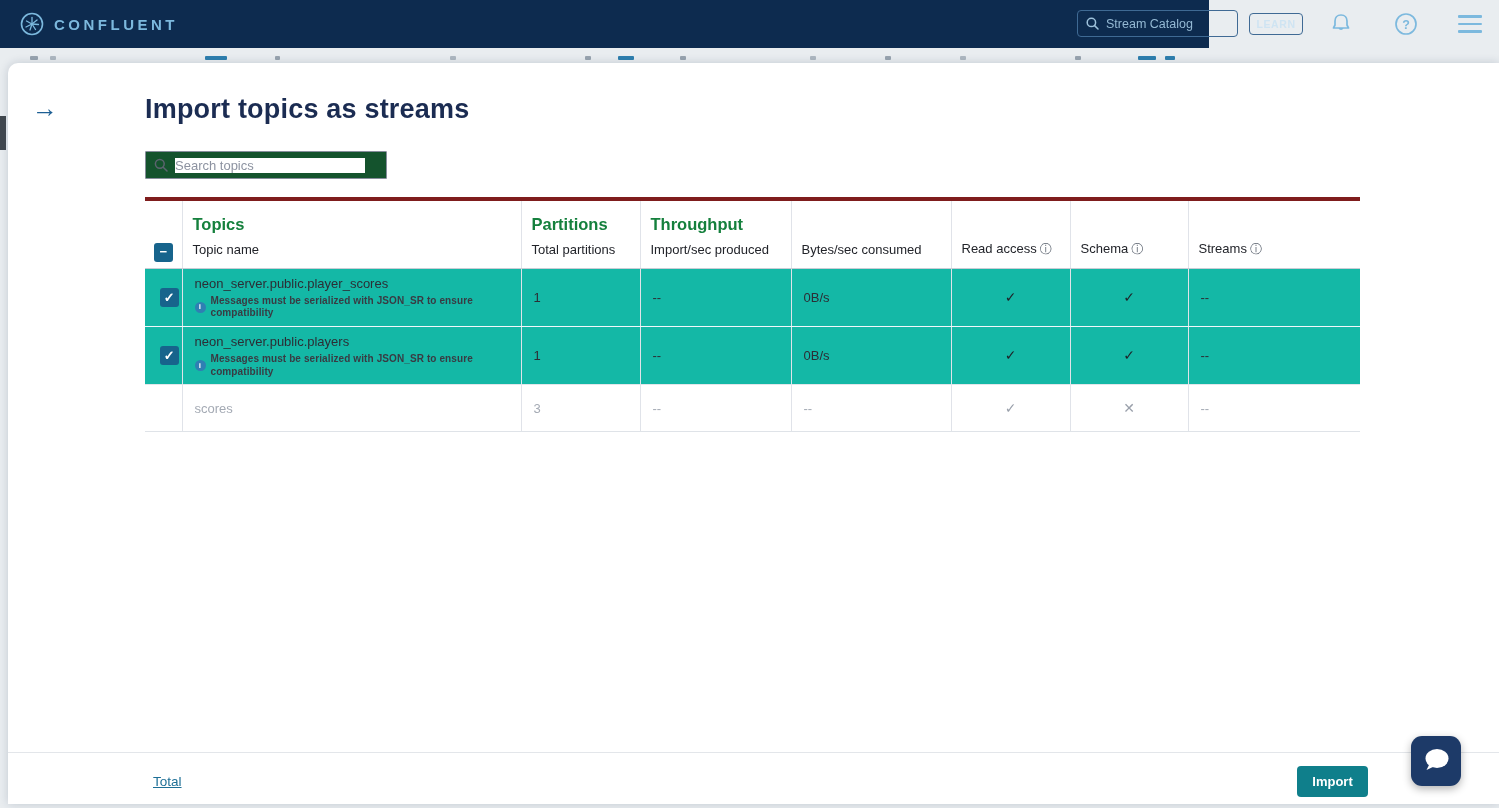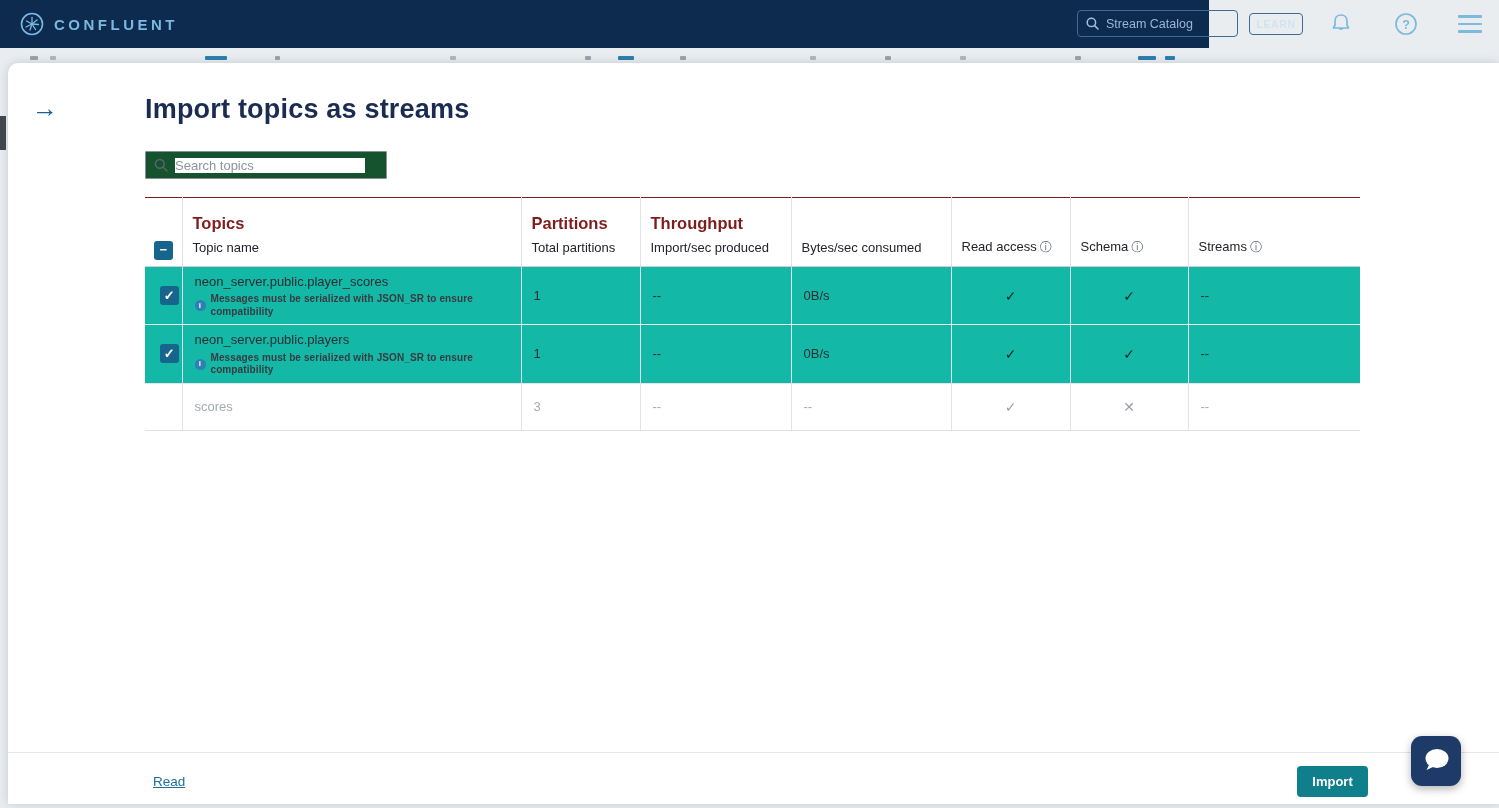--- a/index.html
+++ b/index.html
@@ -36,21 +36,21 @@
   .page-subtitle { margin-top:8px; font-size:13px; color:#44484f; }
 
   .topic-search { margin-top:26px; width:242px; height:28px; border:1px solid #868d9b; border-radius:1px; display:flex; align-items:center; padding:0 8px; gap:7px; background:#14532d; }
   .topic-search input { border:none; outline:none; font-size:13px; color:#30333a; width:190px; font-family:"Liberation Sans",sans-serif; }
   .topic-search input::placeholder { color:#8d93a1; }
 
   
   table.topics { border-collapse:collapse; margin-top:18px; width:1215px; table-layout:fixed; }
   .topics th, .topics td { border-right:1px solid #e0e3e9; font-weight:400; text-align:left; }
   .topics th:last-child, .topics td:last-child { border-right:none; }
-  tr.group-row th { border-top:1px solid #7f1d1d; height:38px; vertical-align:bottom; padding:0 0 3px 10px; font-size:16.5px; font-weight:700; color:#7f1d1d; }
+  tr.group-row th { border-top:4px solid #7f1d1d; height:38px; vertical-align:bottom; padding:0 0 3px 10px; font-size:16.5px; font-weight:700; color:#15803d; }
   tr.sub-row th { height:31px; vertical-align:middle; padding:0 0 6px 10px; font-size:13px; color:#22242a; border-bottom:1px solid #c9cdd5; }
   tr.sub-row th.cb-cell, td.cb-cell { text-align:center; padding:0; }
   .info-glyph { color:#5c6470; font-size:12px; margin-left:3px; }
 
   .topics td { height:50px; font-size:13px; color:#2c2e35; padding:0 0 0 12px; }
   tr.row-hl td { background:#14b8a6; }
   tr.row-1 td { border-bottom:1px solid #f0f7fb; }
   tr.row-2 td { border-bottom:1px solid #e2e6ea; }
   tr.row-3 td { border-bottom:1px solid #dfe3e8; height:47px; }
   tr.row-3 td { color:#a4aab4; }
@@ -251,21 +251,21 @@
           <td>--</td>
           <td class="center"><span class="glyph">✓</span></td>
           <td class="center"><span class="glyph">✕</span></td>
           <td>--</td>
         </tr>
       </tbody>
     </table>
   </div>
 
   <div class="footer-divider"></div>
-  <a class="back-link">Read</a>
+  <a class="back-link">Total</a>
   <button class="import-btn">Import</button>
 </div>
 
 <div class="chat-fab">
   <span style="display:inline-flex;">
     <svg width="30" height="28" viewBox="0 0 30 28">
       <ellipse cx="16" cy="11.5" rx="11.5" ry="9.5" fill="#ffffff"></ellipse>
       <path d="M9 16 L5.5 23 L14 19 Z" fill="#ffffff"></path>
     </svg>
   </span>

